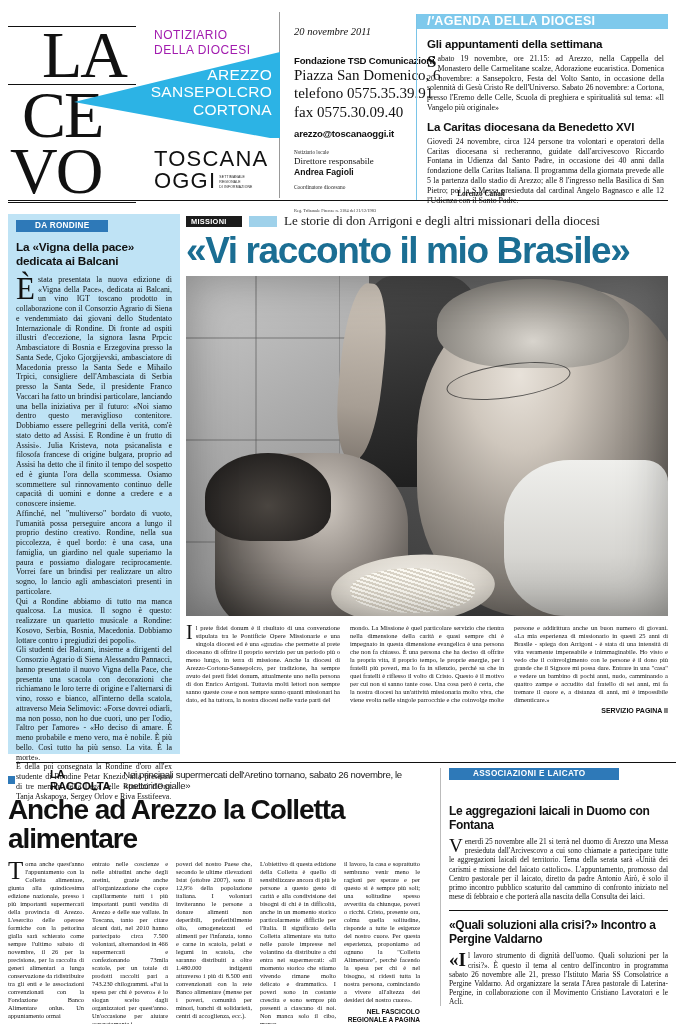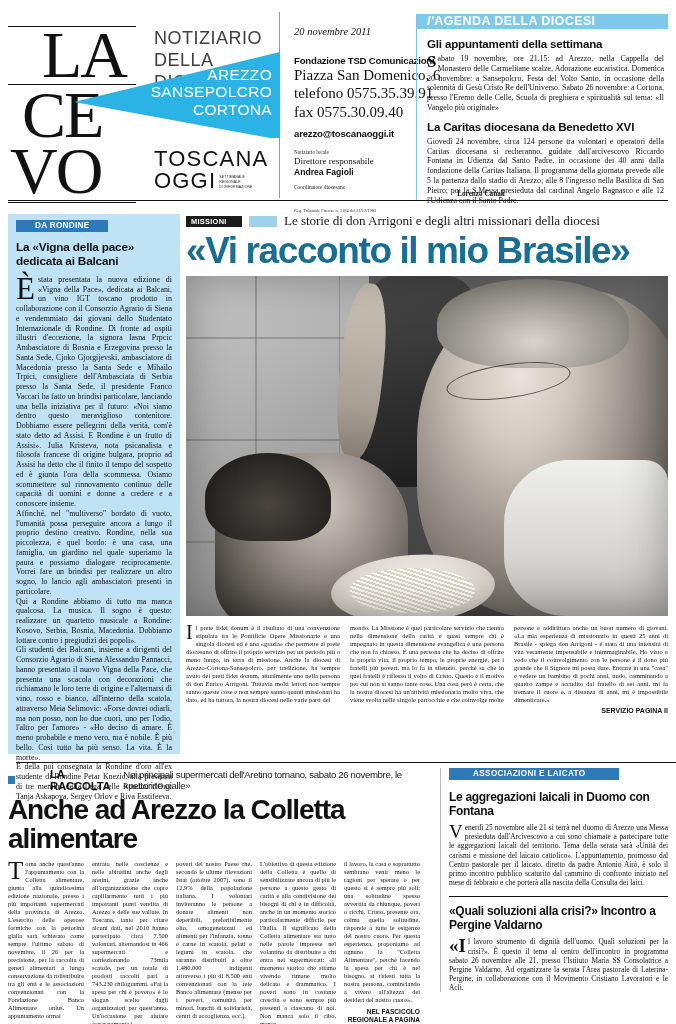--- a/index.html
+++ b/index.html
@@ -31,22 +31,22 @@
   .mast-logo .rule-mid { height: 1px; background: #111; width: 128px; margin: 2px 0; }
   .mast-logo .rule-bot { height: 1px; background: #111; width: 128px; margin-top: 4px; }
 
   .mast-mid {
     width: 132px; position: relative;
     border-right: 1px solid #999;
     padding: 16px 6px 0 6px;
   }
   .mast-notiz {
     font-family: "Liberation Sans", sans-serif;
-    font-size: 18px; letter-spacing: 0.5px; line-height: 1.22;
-    color: #404040; font-weight: 300;
+    font-size: 12px; letter-spacing: 0.5px; line-height: 1.22;
+    color: #a21caf; font-weight: 300;
   }
   .mast-toscana {
     position: absolute; bottom: 6px; left: 6px;
     font-family: "Liberation Sans", sans-serif;
     font-size: 22px; letter-spacing: 1.2px; line-height: 1.0;
     color: #111; font-weight: 300;
   }
   .mast-toscana .sub {
     font-size: 3.4px; letter-spacing: 0.2px; line-height: 1.45;
     display: inline-block; vertical-align: bottom; padding-left: 3px;
@@ -300,21 +300,21 @@
     float: left; font-size: 25px; line-height: 0.74; font-weight: 400;
     padding-right: 2px; padding-top: 2px;
   }
   .fasc {
     font-family: "Liberation Sans", sans-serif; font-weight: bold;
     font-size: 6.6px; text-align: right; color: #111; margin-top: 4px;
     line-height: 1.25;
   }
 
   .tagbar2 {
-    background: #2e79b8; height: 12px; width: 170px; margin-bottom: 10px;
+    background: #2e79b8; height: 12px; width: 170px; margin-bottom: 24px;
   }
   .tagbar2 .lbl {
     font-family: "Liberation Sans", sans-serif; font-weight: bold;
     font-size: 8.2px; color: #fff; letter-spacing: 0.35px;
     line-height: 12px; padding-left: 24px;
   }
   .br h3 {
     font-family: "Liberation Sans", sans-serif; font-weight: bold;
     font-size: 12px; line-height: 1.17; color: #111; margin-bottom: 5px;
     letter-spacing: -0.3px;

